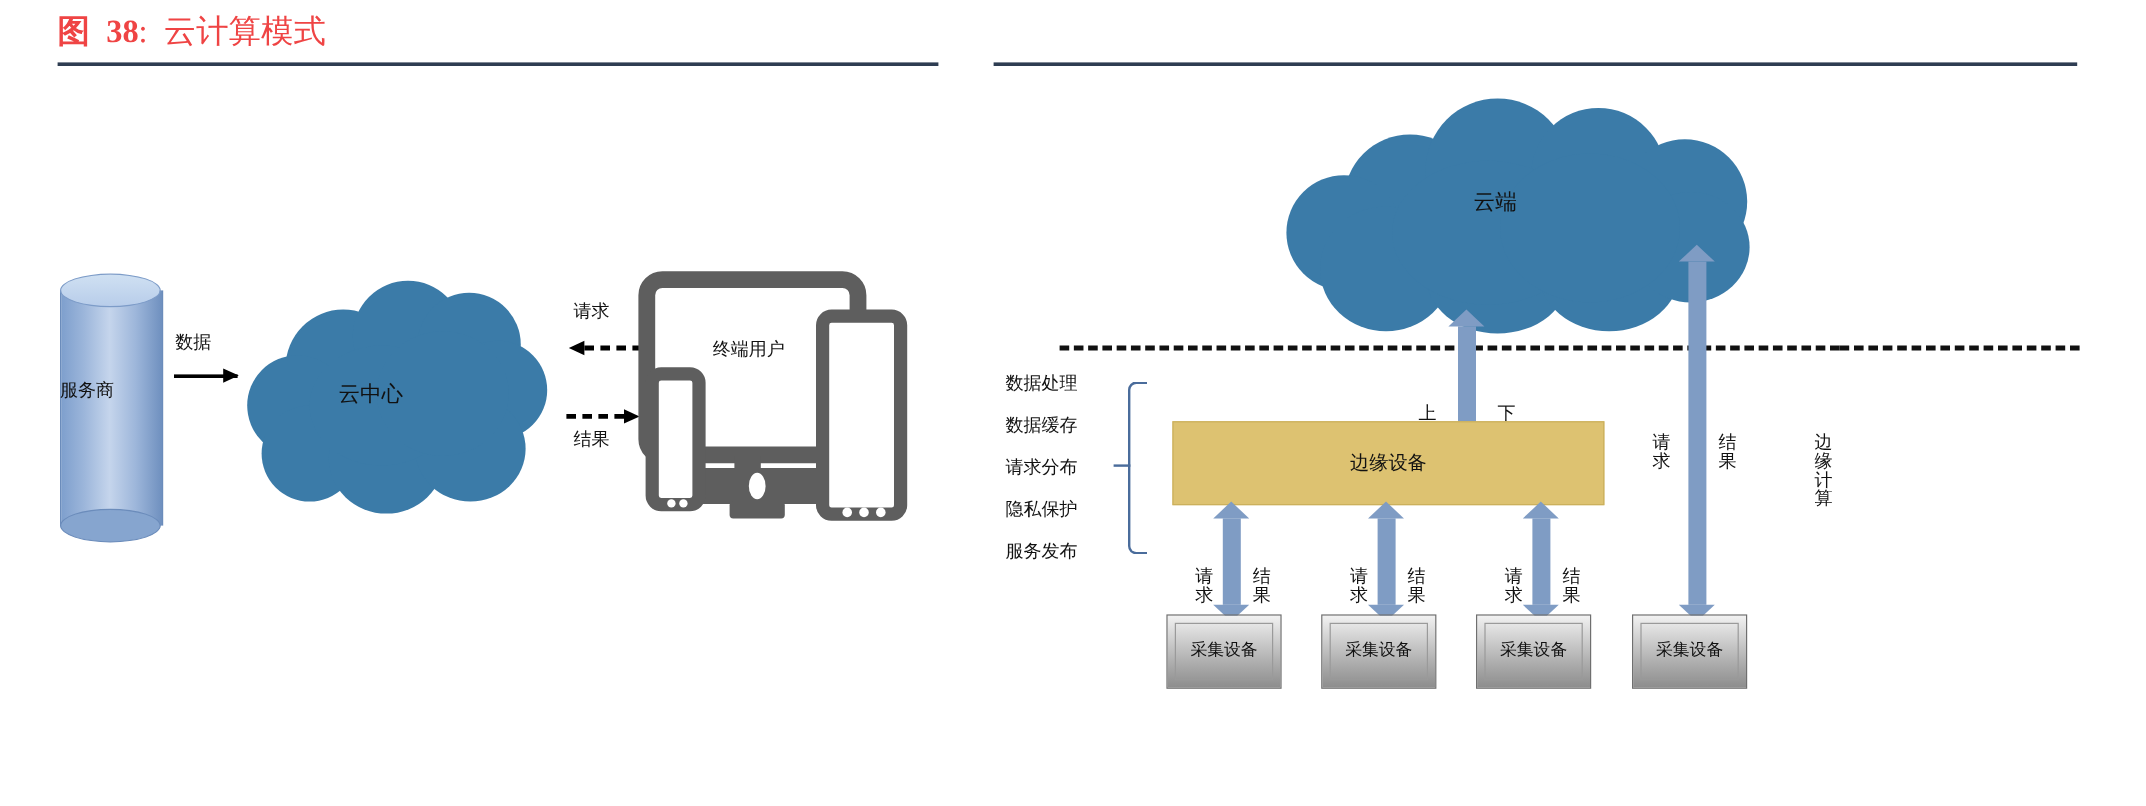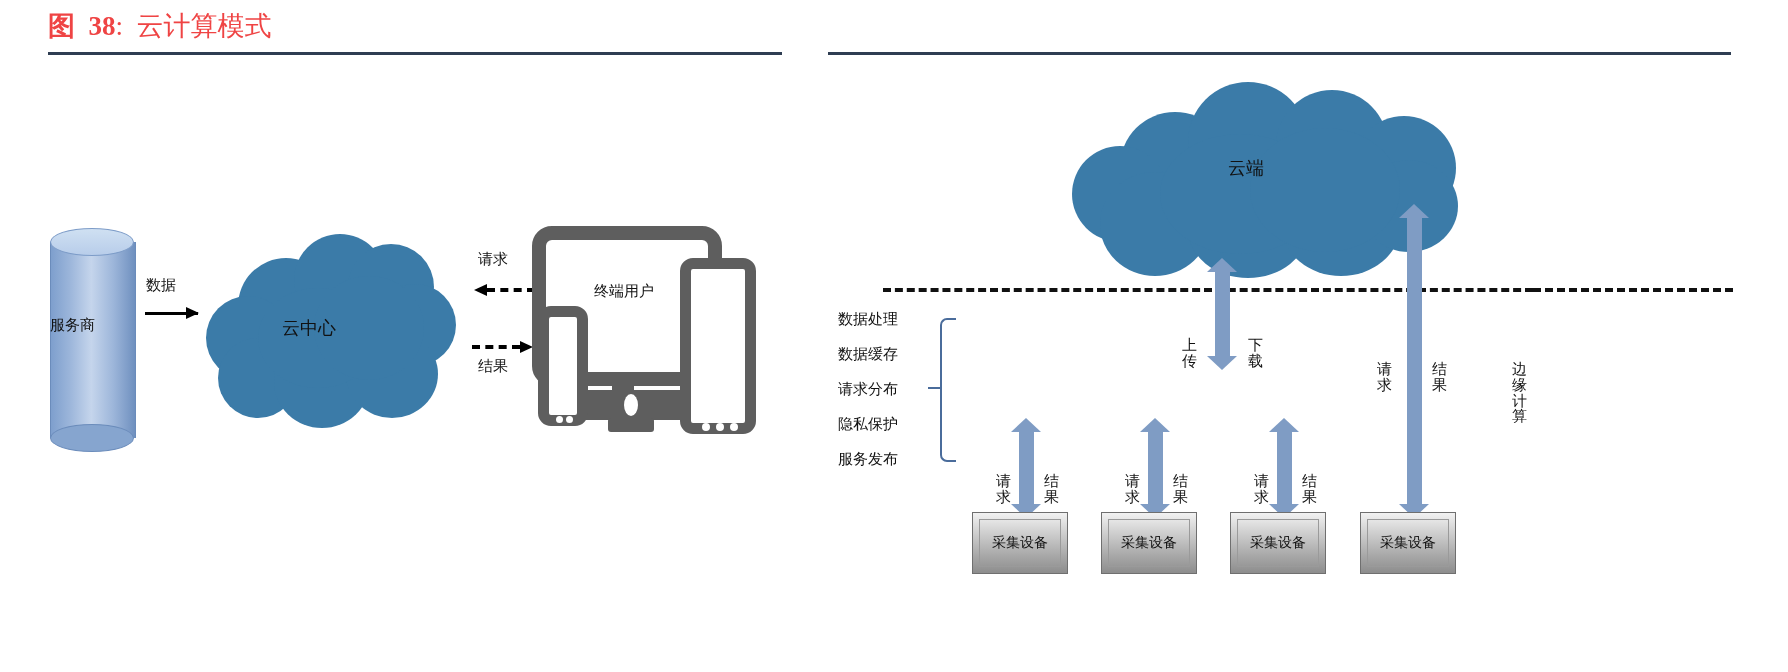--- a/index.html
+++ b/index.html
@@ -161,20 +161,23 @@
     <div class="lbl" style="left:0;top:0px;">数据处理</div>
     <div class="lbl" style="left:0;top:35px;">数据缓存</div>
     <div class="lbl" style="left:0;top:70px;">请求分布</div>
     <div class="lbl" style="left:0;top:105px;">隐私保护</div>
     <div class="lbl" style="left:0;top:140px;">服务发布</div>
   </div>
 
   <div class="brace" style="left:940px;top:318px;width:14px;height:140px;"></div>
   <div class="brace-tick" style="left:928px;top:387px;width:14px;"></div>
 
+  <div class="edgebox" style="left:977px;top:351px;width:358px;height:68px;">
+    <span>边缘设备</span>
+  </div>
 
   <div class="barr" style="left:1019px;top:432px;height:72px;"></div>
   <div class="lbl-v" style="left:996px;top:442px;">请求</div>
   <div class="lbl-v" style="left:1044px;top:442px;">结果</div>
 
   <div class="barr" style="left:1148px;top:432px;height:72px;"></div>
   <div class="lbl-v" style="left:1125px;top:442px;">请求</div>
   <div class="lbl-v" style="left:1173px;top:442px;">结果</div>
 
   <div class="barr" style="left:1277px;top:432px;height:72px;"></div>

